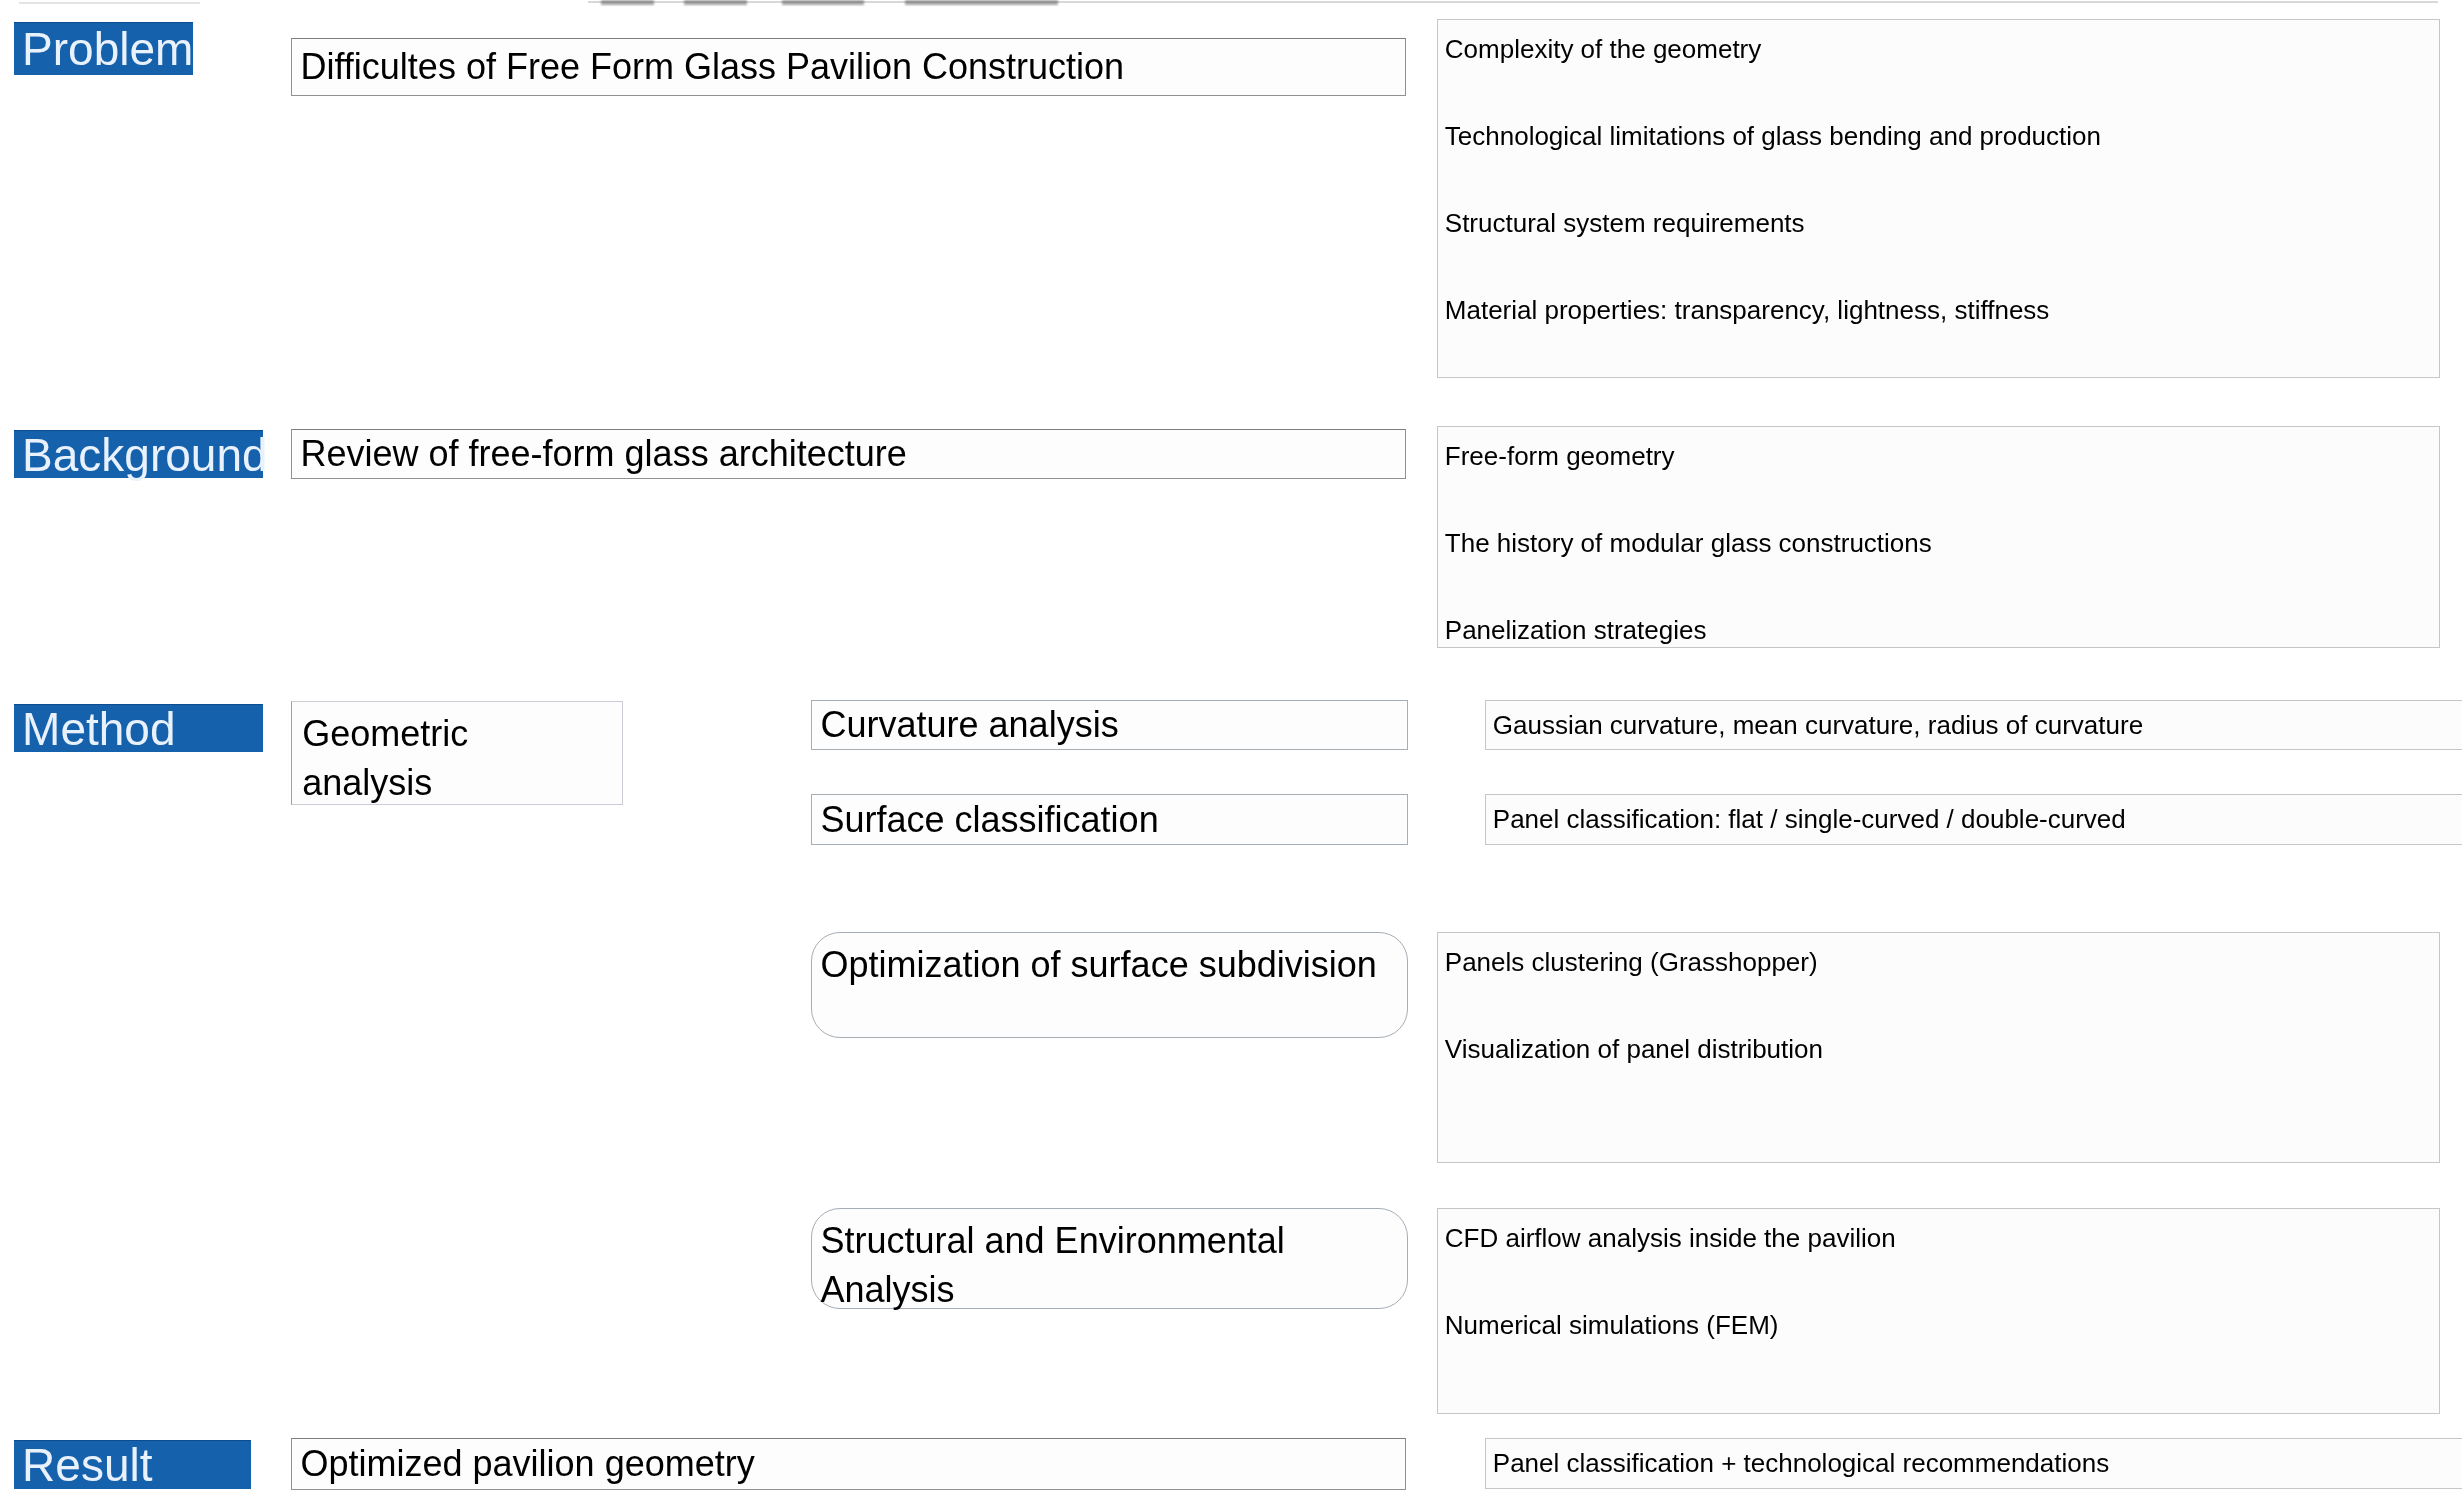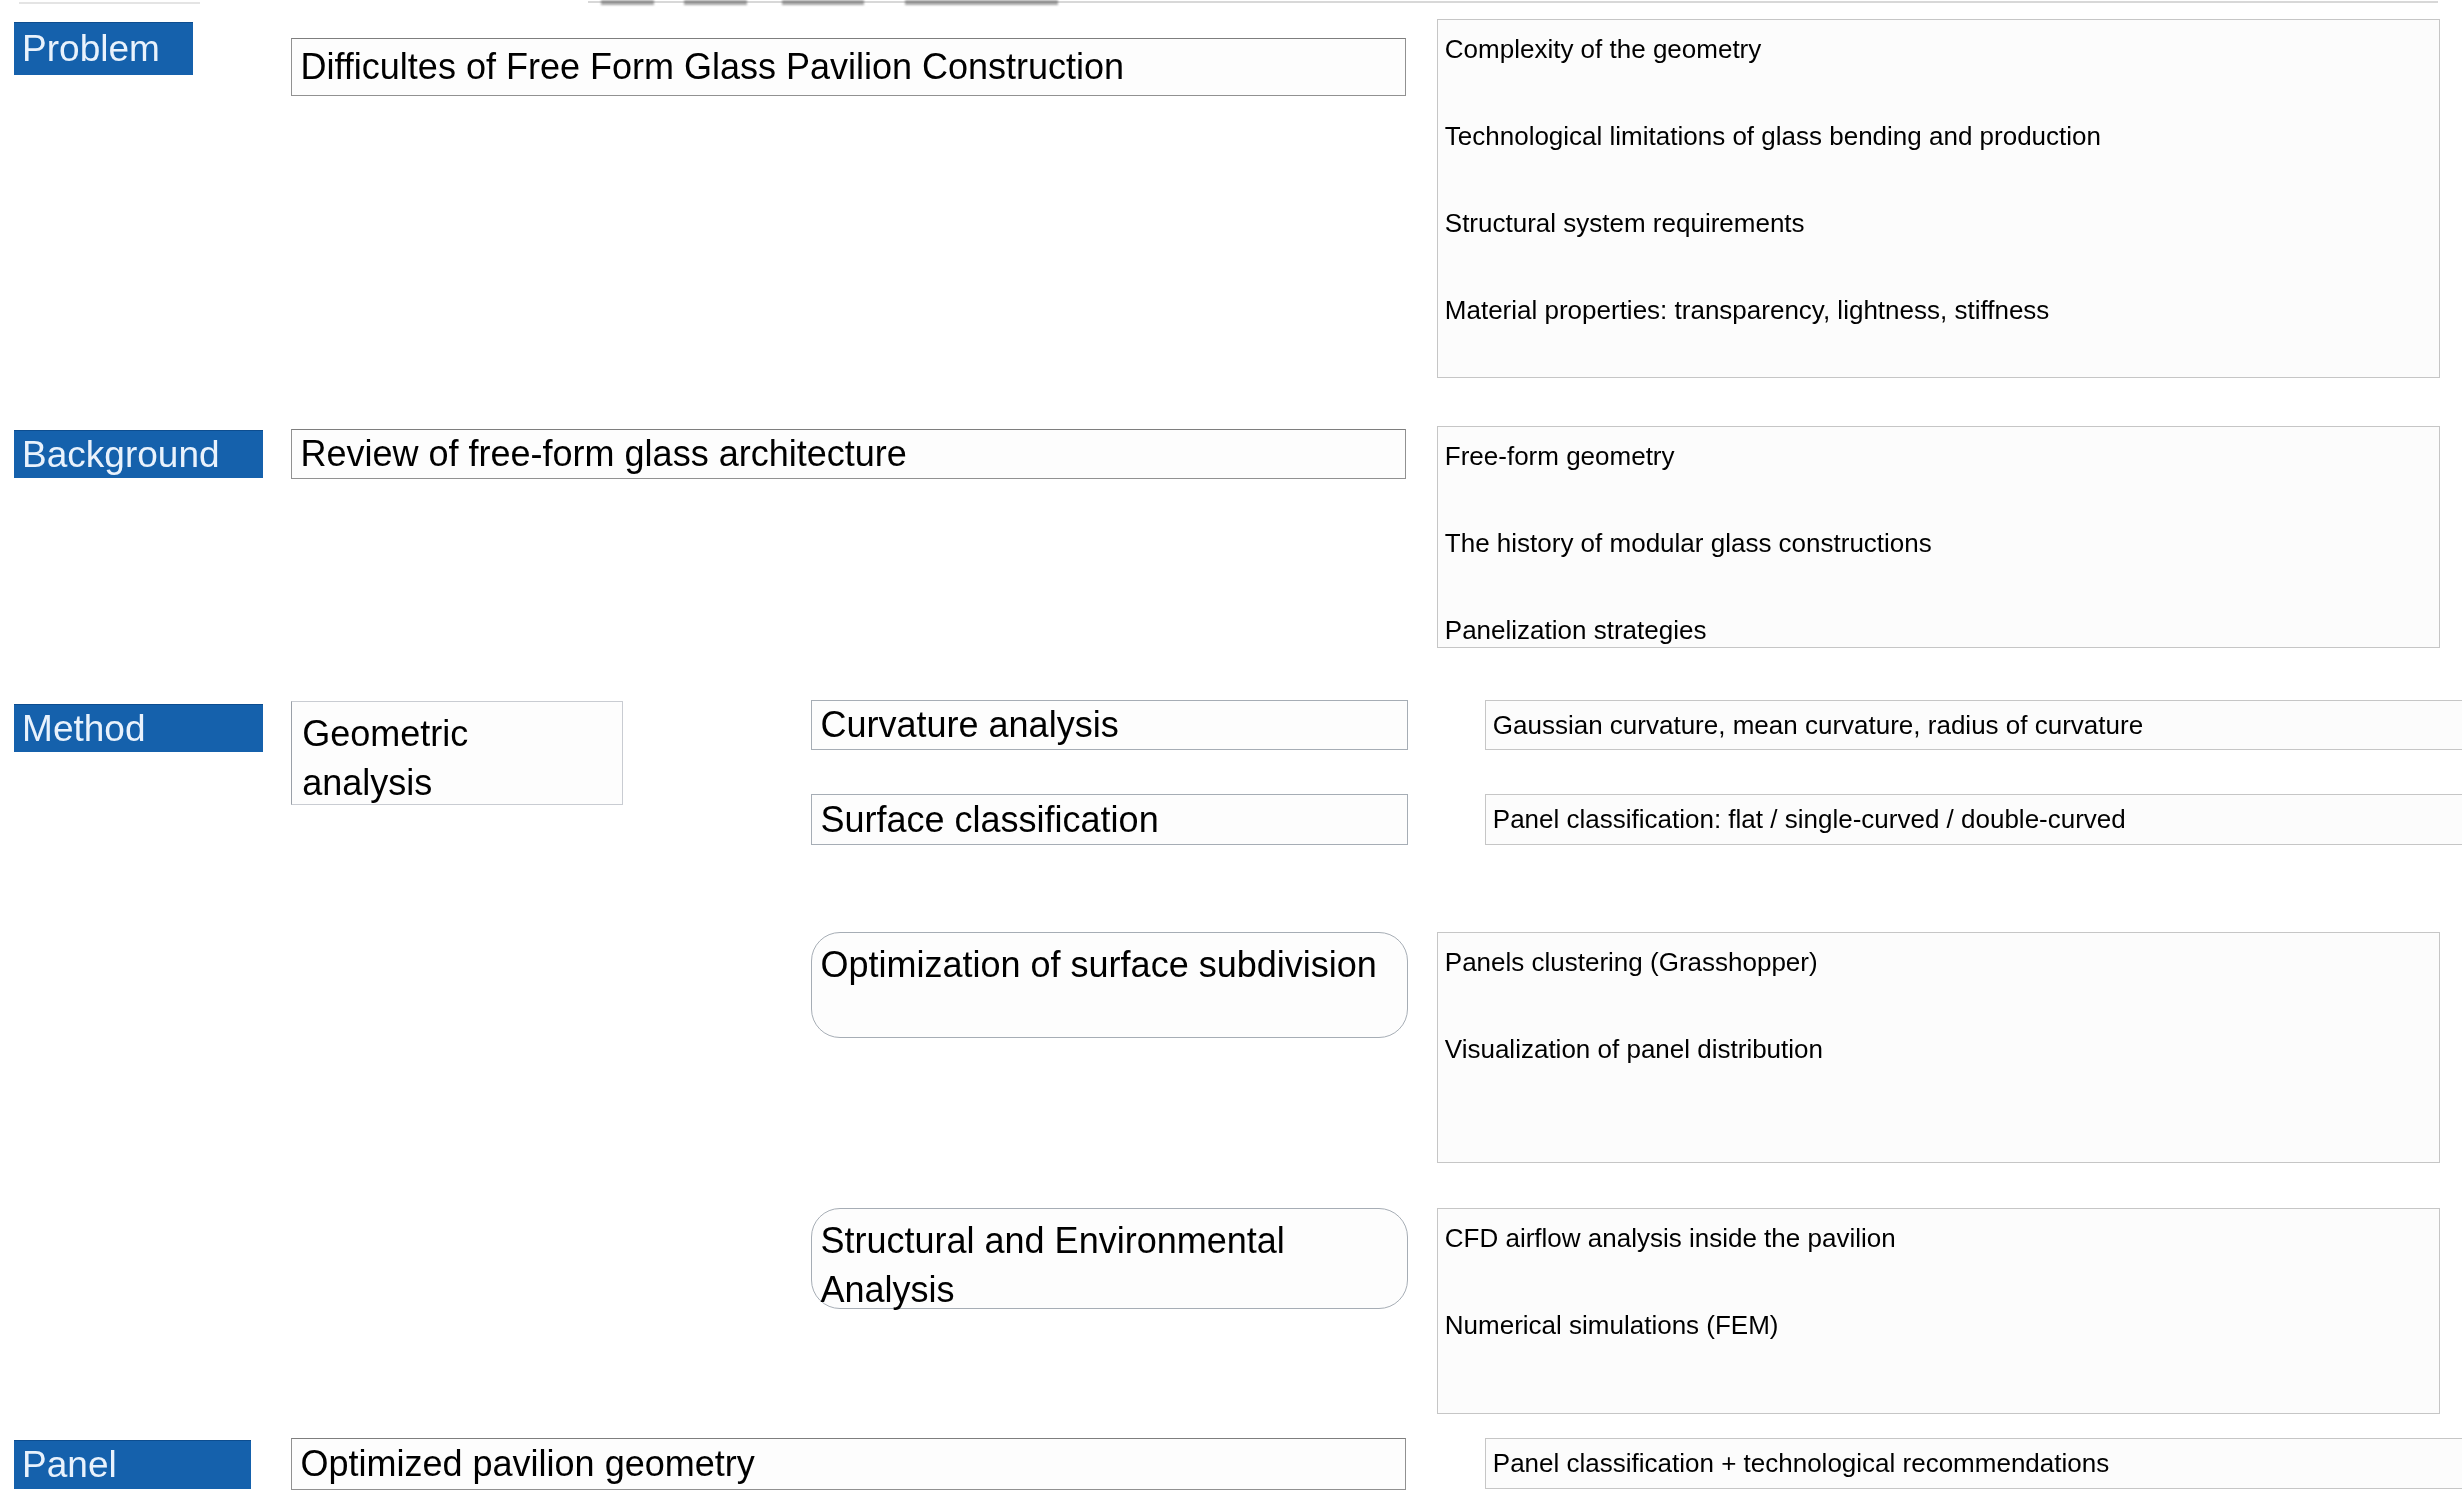--- a/index.html
+++ b/index.html
@@ -10,21 +10,21 @@
   .frag{position:absolute;}
   #frag-line-left{left:19px;top:1.7px;width:181px;height:2.6px;background:#e4e4e4;}
   #frag-line-wide{left:588px;top:0.9px;width:1850px;height:2.6px;background:#d8d8d8;}
   .frag-mark{position:absolute;top:0;height:5.1px;background:#5c5c5c;opacity:.55;filter:blur(0.9px);}
   #frag-m1{left:601px;width:53px;}
   #frag-m2{left:684px;width:63px;}
   #frag-m3{left:782px;width:82px;}
   #frag-m4{left:905px;width:153px;}
 
   
-  .lbl{position:absolute;background:#1561ac;color:#e9f2fc;font-size:37px;
+  .lbl{position:absolute;background:#1561ac;color:#e9f2fc;font-size:46px;
        display:flex;align-items:center;padding-left:8.5px;box-sizing:border-box;
        border-top:1.7px solid #0d4d8f;}
   #lbl-problem{left:13.6px;top:22px;width:179px;height:53px;}
   #lbl-background{left:13.6px;top:430px;width:249px;height:48px;}
   #lbl-method{left:13.6px;top:704px;width:249px;height:48px;}
   #lbl-result{left:13.6px;top:1440px;width:237px;height:49px;}
 
   
   .sumbox{position:absolute;left:291px;width:1115px;background:#fdfdfd;
           border:1.7px solid #919191;border-top-color:#7e7e7e;font-size:36px;
@@ -67,21 +67,21 @@
 <div class="frag" id="frag-line-left"></div>
 <div class="frag" id="frag-line-wide"></div>
 <div class="frag-mark" id="frag-m1"></div>
 <div class="frag-mark" id="frag-m2"></div>
 <div class="frag-mark" id="frag-m3"></div>
 <div class="frag-mark" id="frag-m4"></div>
 
 <div class="lbl" id="lbl-problem">Problem</div>
 <div class="lbl" id="lbl-background">Background</div>
 <div class="lbl" id="lbl-method">Method</div>
-<div class="lbl" id="lbl-result">Panel</div>
+<div class="lbl" id="lbl-result">Result</div>
 
 <div class="sumbox" id="box-problem-summary">Difficultes of Free Form Glass Pavilion Construction</div>
 <div class="sumbox" id="box-background-summary">Review of free-form glass architecture</div>
 <div id="box-method-summary">Geometric analysis</div>
 <div class="sumbox" id="box-result-summary">Optimized pavilion geometry</div>
 
 <div class="midbox single" id="mid-curvature">Curvature analysis</div>
 <div class="midbox single" id="mid-surface">Surface classification</div>
 <div class="midbox multi" id="mid-optimization">Optimization of surface subdivision</div>
 <div class="midbox multi" id="mid-structural">Structural and Environmental Analysis</div>

